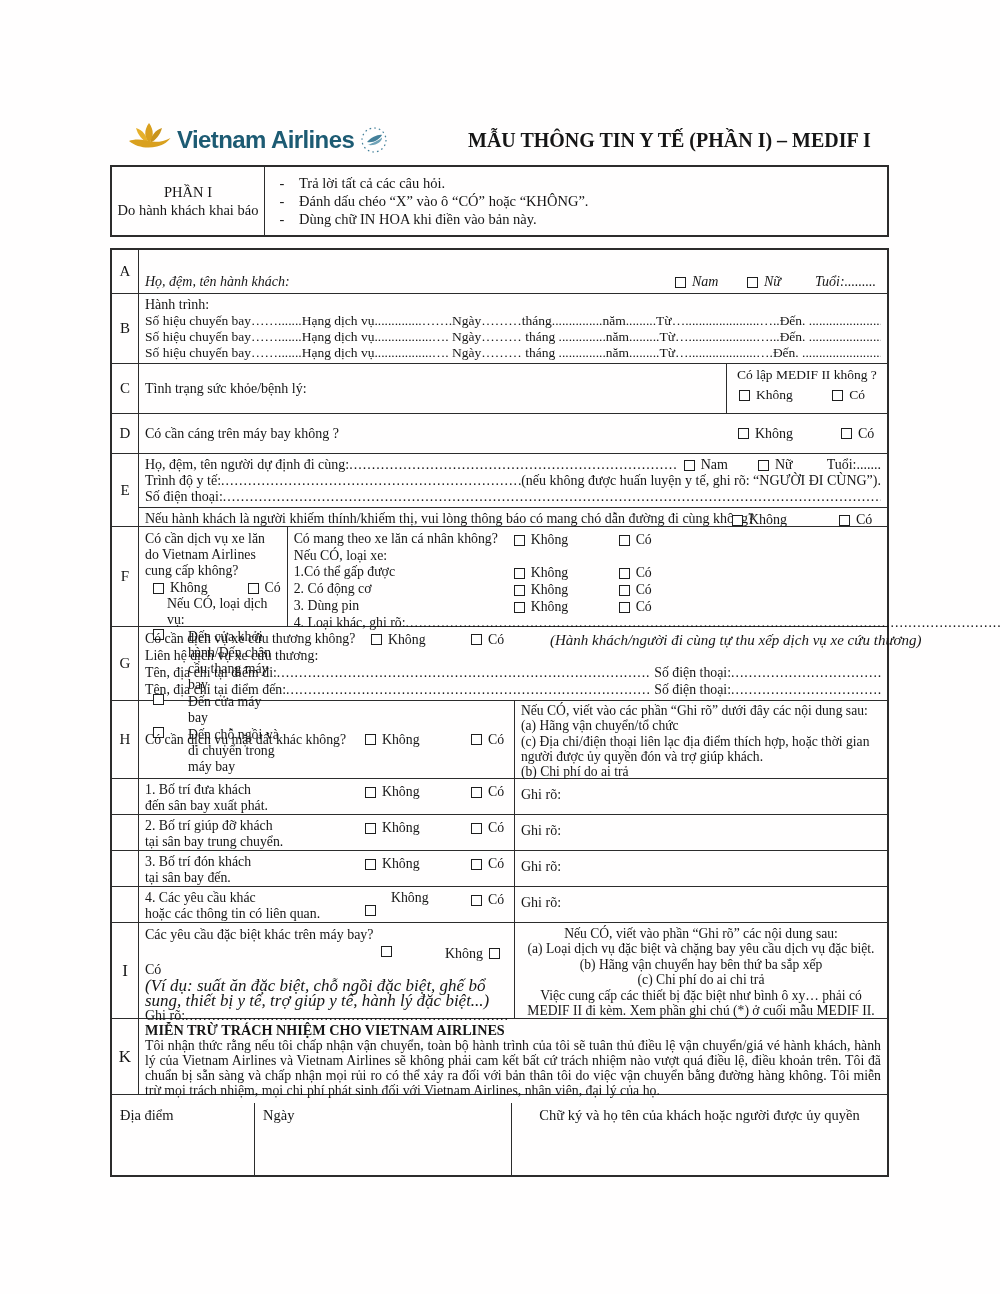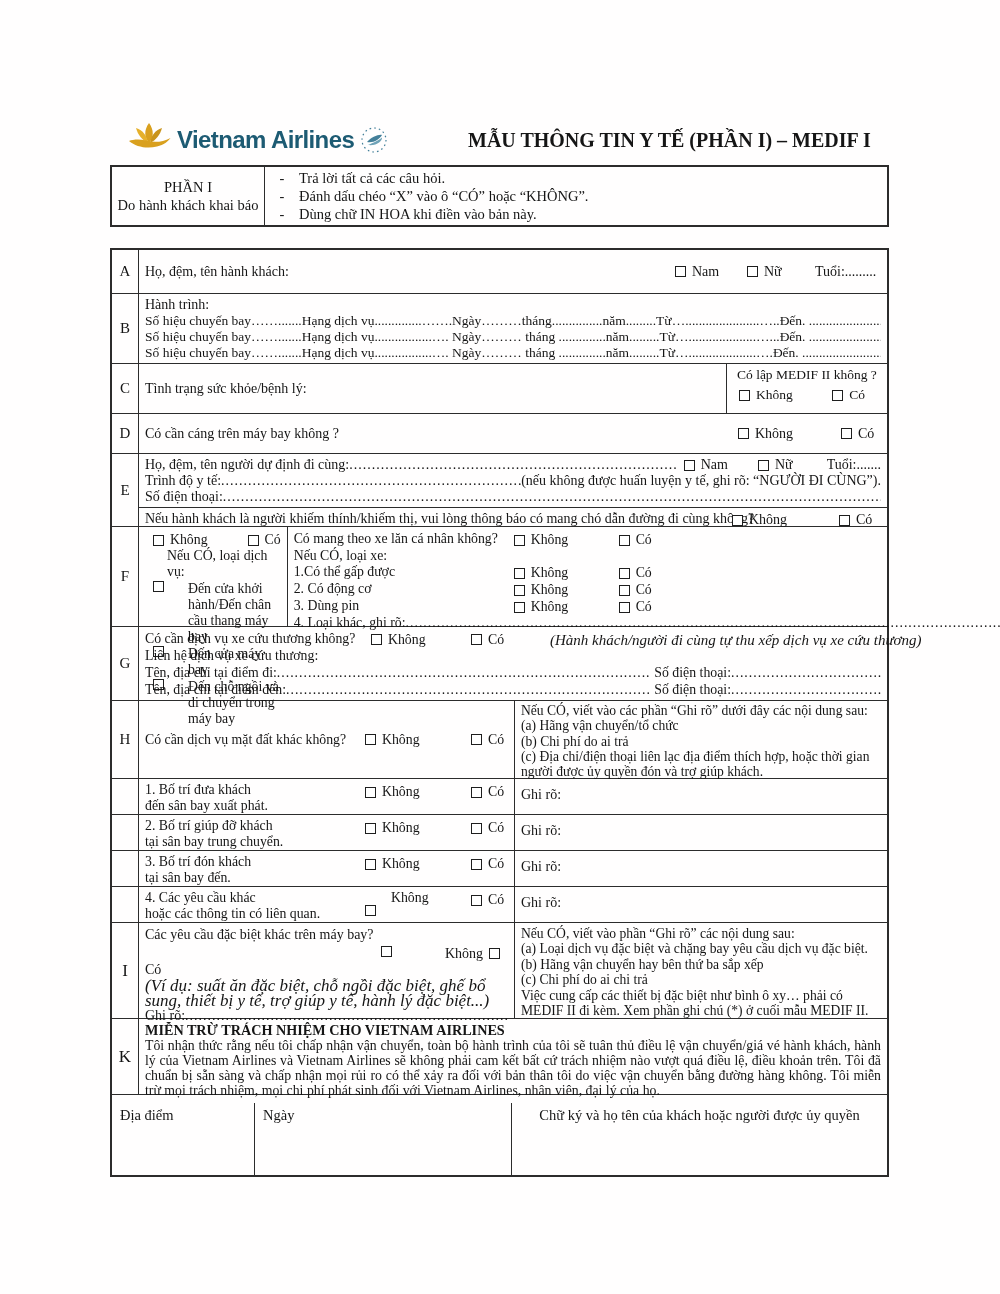--- a/index.html
+++ b/index.html
@@ -8,21 +8,21 @@
 
   
   .logo{position:absolute;left:126px;top:120px;display:flex;align-items:flex-end;gap:5px;}
   .brand{font-family:"Liberation Sans",sans-serif;font-weight:700;font-size:24px;
          color:#1d5b73;letter-spacing:-0.6px;white-space:nowrap;}
   .doc-title{position:absolute;left:468px;top:129px;width:430px;font-weight:700;
              font-size:20px;white-space:nowrap;}
 
   
   .tbl{position:absolute;left:110px;width:779px;border:2px solid #2c2c2c;background:#fffefe;box-sizing:border-box;}
-  .hdr-tbl{top:165px;height:62px;display:flex;}
+  .hdr-tbl{top:165px;height:72px;display:flex;}
   .main-tbl{top:248px;display:flex;flex-direction:column;}
 
   .hleft{width:152px;border-right:1.4px solid #2c2c2c;display:flex;flex-direction:column;
          justify-content:center;align-items:center;font-size:14.5px;line-height:18px;text-align:center;}
   .hright{flex:1;display:flex;flex-direction:column;justify-content:center;gap:1px;font-size:14.5px;}
   .instr{display:flex;}
   .instr .dash{width:34px;text-align:center;}
   .instr .dtx{flex:1;}
 
   .row{display:flex;border-bottom:1.4px solid #2c2c2c;box-sizing:border-box;}
@@ -55,21 +55,21 @@
 
   
   .h-left{width:376px;box-sizing:border-box;border-right:1.4px solid #2c2c2c;position:relative;
           padding:3px 6px;font-size:13.8px;line-height:16px;}
   .h-right{flex:1;padding:2px 6px;font-size:13.6px;line-height:15.3px;box-sizing:border-box;}
   .ghiro-cell{display:flex;align-items:flex-start;padding-top:8px;}
 
   
   .i-left{width:376px;box-sizing:border-box;border-right:1.4px solid #2c2c2c;position:relative;
           padding:4px 6px;font-size:14px;line-height:16.5px;}
-  .i-right{flex:1;padding:3px 6px;font-size:13.6px;line-height:15.4px;box-sizing:border-box;}
+  .i-right{flex:1;padding:3px 6px;font-size:13.6px;line-height:15.4px;box-sizing:border-box;text-align:center;}
   .ex{font-style:italic;font-size:17px;line-height:15px;}
 
   
   .k-title{font-weight:700;font-size:14.2px;}
   .k-body{font-size:13.8px;line-height:15px;text-align:justify;}
 
   
   .sig-cell{box-sizing:border-box;padding:4px 8px;font-size:14.5px;}
   .sig-1{width:143px;border-right:1.4px solid #2c2c2c;}
   .sig-2{width:257px;border-right:1.4px solid #2c2c2c;}
@@ -118,21 +118,21 @@
         <span class="dash">-</span>
         <span class="dtx">Dùng chữ IN HOA khi điền vào bản này.</span>
       </div>
     </div>
   </div>
 
   <div class="tbl main-tbl">
 
     <div class="row" style="height:44px">
       <div class="letter">A</div>
-      <div class="content" style="display:flex;align-items:center;">
+      <div class="content" style="display:flex;align-items:flex-end;font-style:italic;">
         <span>Họ, đệm, tên hành khách:</span>
         <span class="cbg" style="left:536px">
           <span class="cb"></span>
           <span>Nam</span>
         </span>
         <span class="cbg" style="left:608px">
           <span class="cb"></span>
           <span>Nữ</span>
         </span>
         <span class="cbg" style="left:676px">Tuổi:.........</span>
@@ -220,20 +220,21 @@
             <span>Có</span>
           </span>
         </div>
       </div>
     </div>
 
     <div class="row" style="height:100px">
       <div class="letter">F</div>
       <div class="content nopad" style="display:flex;">
         <div class="f-left">
+          <div>Có cần dịch vụ xe lăn do Vietnam Airlines cung cấp không?</div>
           <div style="display:flex;gap:10px;padding-left:8px;margin-top:1px;">
             <span class="cbg-in">
               <span class="cb"></span>
               <span style="margin-right:30px">Không</span>
             </span>
             <span class="cbg-in">
               <span class="cb"></span>
               <span>Có</span>
             </span>
           </div>
@@ -346,22 +347,22 @@
             <span>Không</span>
           </span>
           <span class="cbg" style="left:332px;top:50%;transform:translateY(-50%)">
             <span class="cb"></span>
             <span>Có</span>
           </span>
         </div>
         <div class="h-right">
           <div>Nếu CÓ, viết vào các phần “Ghi rõ” dưới đây các nội dung sau:</div>
           <div>(a) Hãng vận chuyển/tổ chức</div>
+          <div>(c) Địa chỉ/điện thoại liên lạc địa điểm thích hợp, hoặc thời gian người được ủy quyền đón và trợ giúp khách.</div>
           <div>(b) Chi phí do ai trả</div>
-          <div>(c) Địa chỉ/điện thoại liên lạc địa điểm thích hợp, hoặc thời gian người được ủy quyền đón và trợ giúp khách.</div>
         </div>
       </div>
     </div>
 
     <div class="row" style="height:36px">
       <div class="letter" style="border-top:none"></div>
       <div class="content nopad" style="display:flex;">
         <div class="h-left">
           <div>1. Bố trí đưa khách</div>
           <div>đến sân bay xuất phát.</div>

